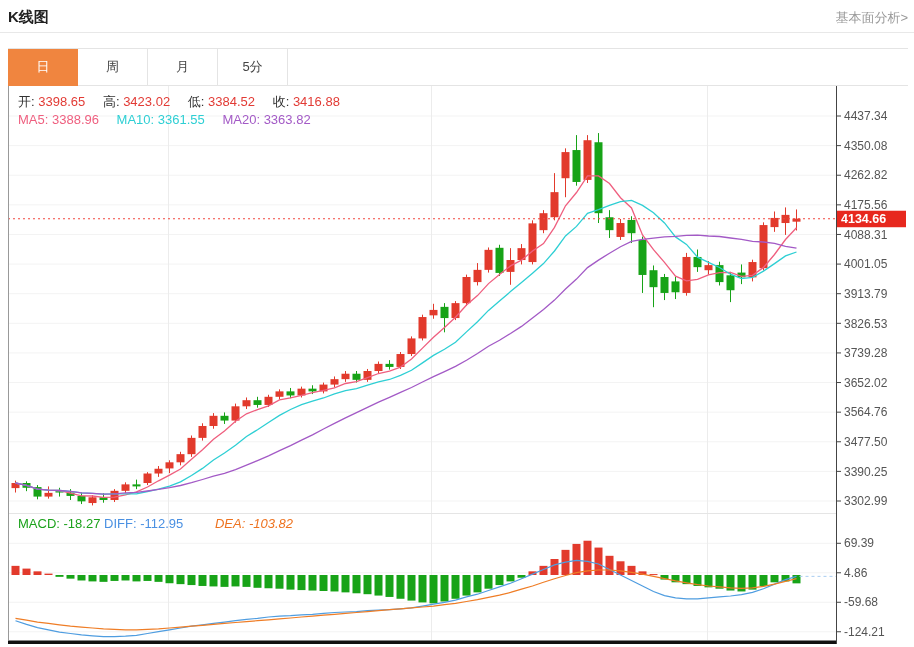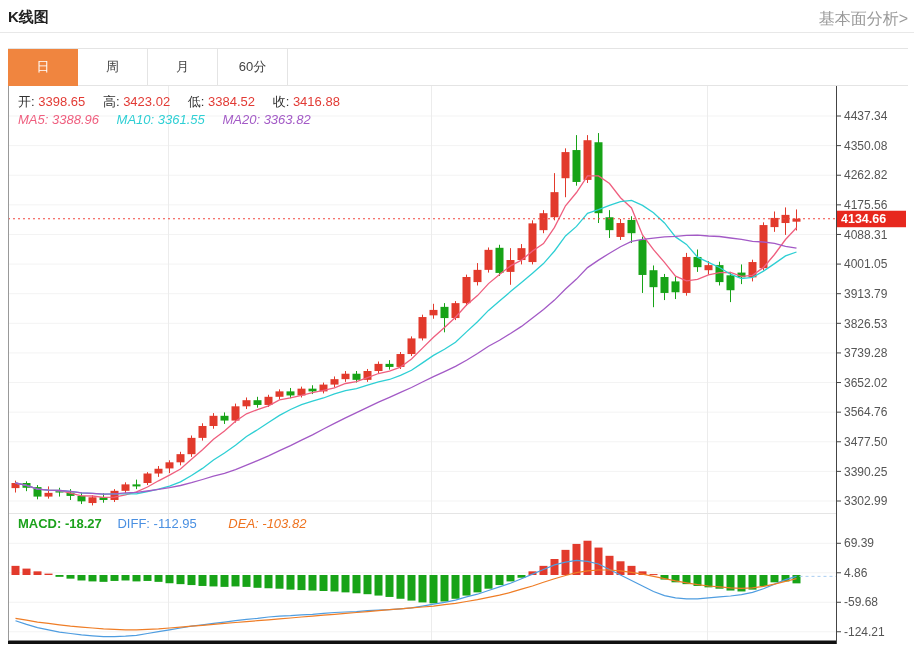--- a/index.html
+++ b/index.html
@@ -1,60 +1,60 @@
 <!DOCTYPE html>
 <html style="--active-tab: #f0853f;"><head>
 <meta charset="utf-8">
 <style>
   html,body{margin:0;padding:0;background:#fff;}
   .page{width:914px;height:647px;position:relative;background:#fff;overflow:hidden;
         font-family:"Liberation Sans","DejaVu Sans",sans-serif;}
   .titlebar{position:absolute;left:0;top:0;width:914px;height:32px;}
   .page-title{position:absolute;left:8px;top:8px;font-size:15px;font-weight:bold;color:#222;}
-  .fund-link{position:absolute;right:6px;top:9px;font-size:16px;color:#999;cursor:pointer;}
+  .fund-link{position:absolute;right:6px;top:9px;font-size:13px;color:#999;cursor:pointer;}
   .title-divider{position:absolute;left:0;top:32px;width:914px;height:1px;background:#e8e8e8;}
   .chart-box{position:absolute;left:8px;top:48px;width:900px;}
   .tabs{display:flex;height:38px;border-top:1px solid #e4e4e4;box-sizing:border-box;}
   .tab{width:70px;box-sizing:border-box;border-right:1px solid #e4e4e4;border-bottom:1px solid #e4e4e4;
        display:flex;align-items:center;justify-content:center;font-size:13px;color:#444;cursor:pointer;background:#fff;}
   .tab:first-child{border-left:1px solid #e4e4e4;}
   .tab.active{background:var(--active-tab,#f0853f);color:#fff;border-color:var(--active-tab,#f0853f);}
   .tab-filler{flex:1;border-bottom:1px solid #e4e4e4;}
   .chart-area{position:relative;width:900px;height:559px;}
   #chart-svg{position:absolute;left:0;top:0;}
   .overlay{position:absolute;left:10px;font-size:13px;white-space:nowrap;pointer-events:none;}
   .row1{top:7px;}
-  .row2{top:26px;font-style:italic;}
+  .row2{top:26px;}
   .macd-row{top:430px;}
   .pair{margin-right:14px;}
   .lbl{color:#333;}
   .v-red{color:#e23b35;}
   .c-ma5{color:#ef5f7f;}
   .c-ma10{color:#2ecfd4;}
   .c-ma20{color:#a35ac6;}
-  .c-macd{color:#1ca21c;margin-right:12px;font-weight:bold;}
+  .c-macd{color:#1ca21c;margin-right:0;}
   .c-diff{color:#4a90e2;margin-right:28px;}
   .c-dea{color:#ee7320;font-style:italic;}
 </style>
 </head>
 <body>
 
 <div class="page">
   <div class="titlebar">
     <span class="page-title">K线图</span>
     <span class="fund-link">基本面分析&gt;</span>
   </div>
   <div class="title-divider"></div>
 
   <div class="chart-box">
     <div class="tabs">
         <div class="tab active">日</div>
         <div class="tab">周</div>
         <div class="tab">月</div>
-        <div class="tab">60分</div>
+        <div class="tab">5分</div>
         <div class="tab-filler"></div>
       </div>
 
     <div class="chart-area">
       <svg id="chart-svg" width="900" height="559">
           <line x1="0" y1="30" x2="828" y2="30" stroke="#f3f3f3" stroke-width="1"></line>
           <line x1="0" y1="59.61665482000008" x2="828" y2="59.61665482000008" stroke="#f3f3f3" stroke-width="1"></line>
           <line x1="0" y1="89.23330964000016" x2="828" y2="89.23330964000016" stroke="#f3f3f3" stroke-width="1"></line>
           <line x1="0" y1="118.84996445999992" x2="828" y2="118.84996445999992" stroke="#f3f3f3" stroke-width="1"></line>
           <line x1="0" y1="148.46322521000008" x2="828" y2="148.46322521000008" stroke="#f3f3f3" stroke-width="1"></line>

